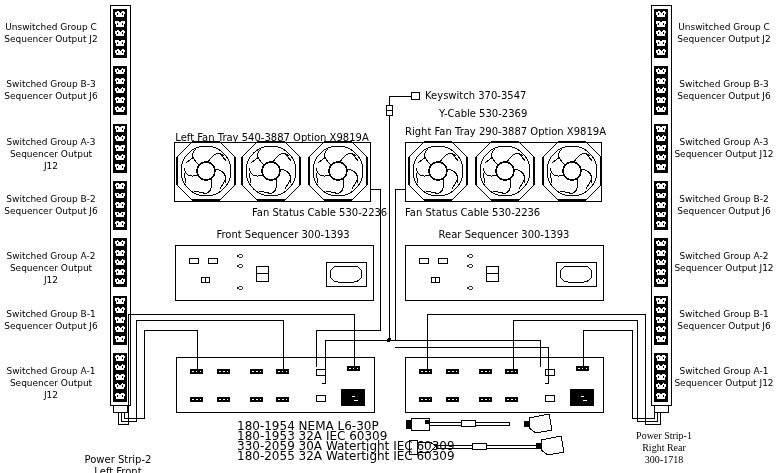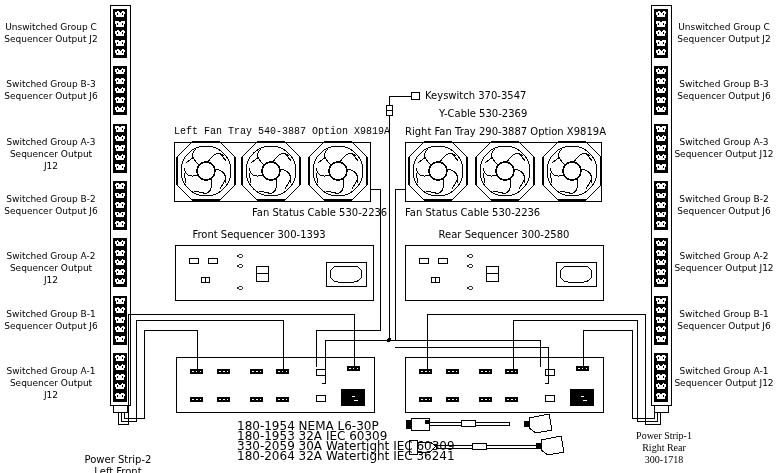--- a/index.html
+++ b/index.html
@@ -292,27 +292,27 @@
   <div>Power Strip-2</div>
   <div>Left Front</div>
   <div>300-1718</div>
 </div>
 <div class="lbl lbl-c" style="left:624px; top:430px; width:80px;font-family:Liberation Serif, serif;">
   <div>Power Strip-1</div>
   <div>Right Rear</div>
   <div>300-1718</div>
 </div>
 
-<div class="lbl lbl-c" style="left:174px; top:126px; width:196px;font-family:Liberation Mono, monospace;">Left Fan Tray 540-3887  Option X9819A</div>
+<div class="lbl lbl-c" style="left:174px; top:132px; width:196px;">Left Fan Tray 540-3887  Option X9819A</div>
 <div class="lbl lbl-c" style="left:405px; top:126px; width:196px;">Right Fan Tray 290-3887  Option X9819A</div>
 <div class="lbl lbl-l" style="left:252px; top:207px;">Fan Status Cable 530-2236</div>
 <div class="lbl lbl-l" style="left:405px; top:207px;">Fan Status Cable 530-2236</div>
 <div class="lbl lbl-l" style="left:425px; top:90px;">Keyswitch 370-3547</div>
 <div class="lbl lbl-l" style="left:439px; top:108px;">Y-Cable 530-2369</div>
-<div class="lbl lbl-c" style="left:160px; top:229px; width:198px;">Front  Sequencer  300-1393</div>
-<div class="lbl lbl-c" style="left:405px; top:229px; width:198px;">Rear  Sequencer  300-2580</div>
+<div class="lbl lbl-c" style="left:184px; top:229px; width:198px;">Front  Sequencer  300-1393</div>
+<div class="lbl lbl-c" style="left:405px; top:229px; width:198px;">Rear  Sequencer  300-1393</div>
 
 <div class="lbl lbl-l small" style="left:237px; top:421px;">
   <div>180-1954 NEMA L6-30P</div>
   <div>180-1953 32A IEC 60309</div>
   <div>330-2059 30A Watertight IEC 60309</div>
-  <div>180-2064 32A Watertight IEC 36241</div>
+  <div>180-2055 32A Watertight IEC 60309</div>
 </div>
 
 </body></html>

